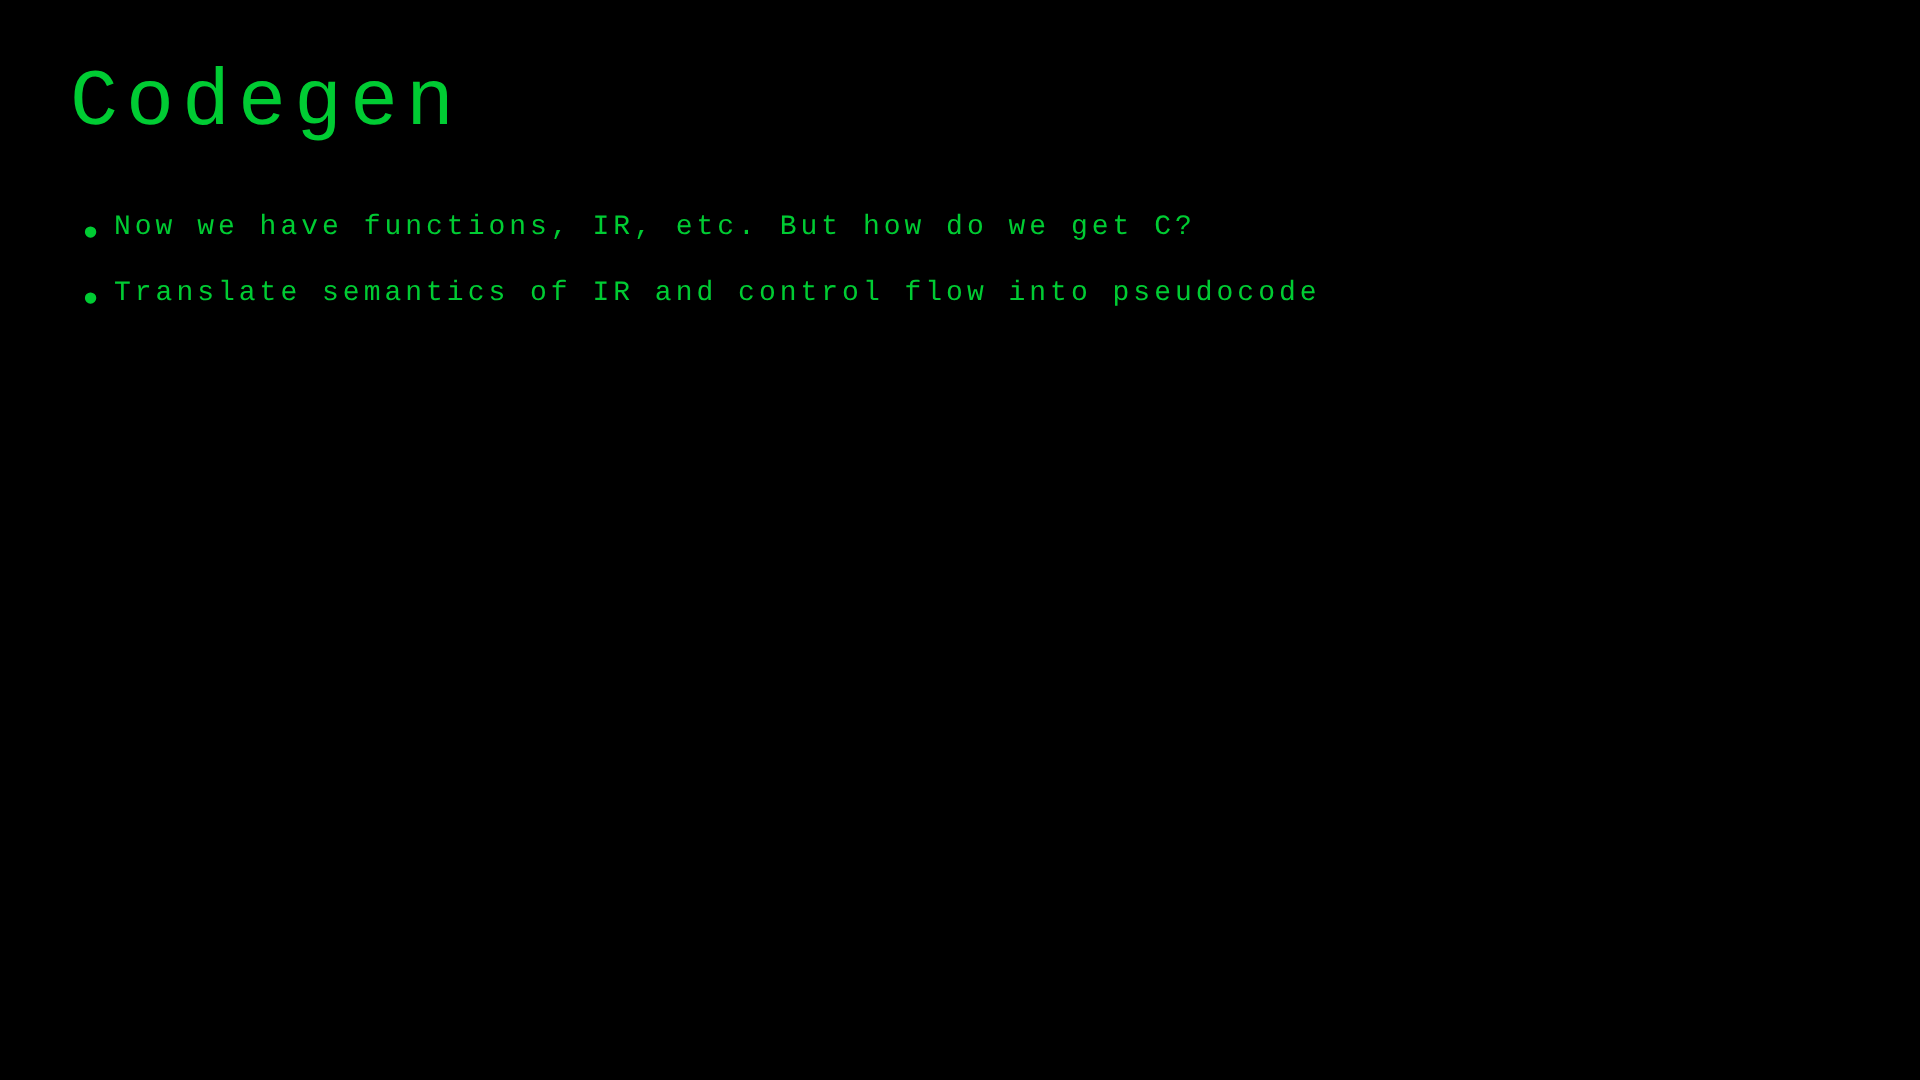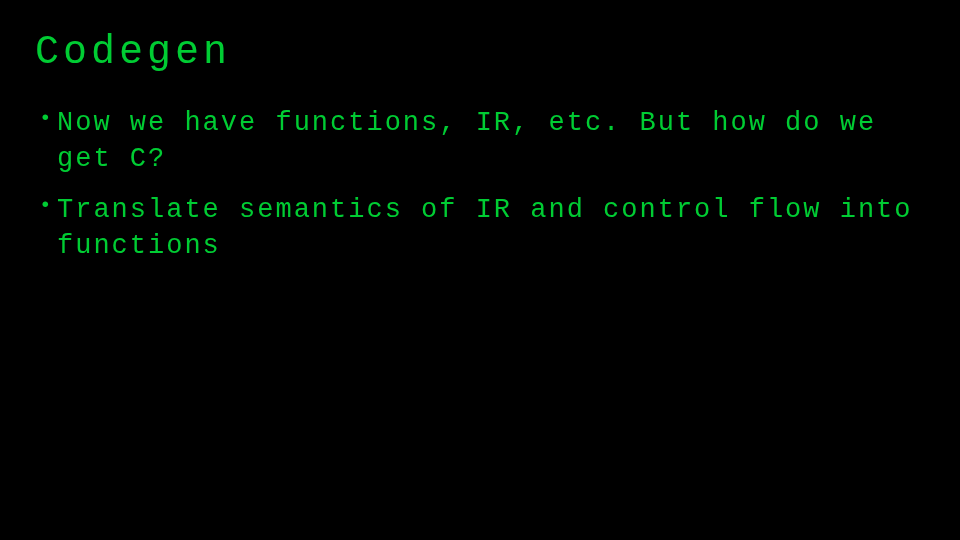--- a/index.html
+++ b/index.html
@@ -21,21 +21,21 @@
     height: 100%;
   }
   .title {
     font-size: 40px;
     letter-spacing: 4px;
     font-weight: normal;
     margin-bottom: 30px;
   }
   .bullets {
     list-style: none;
-    font-size: 27px;
+    font-size: 14px;
     letter-spacing: 2px;
     line-height: 1.35;
   }
   .bullets li {
     position: relative;
     padding-left: 22px;
     margin-bottom: 14px;
   }
   .bullets li::before {
     content: "•";
@@ -49,16 +49,16 @@
 </head>
 <body>
 
 <div class="slide">
   <h1 class="title">Codegen</h1>
   <ul class="bullets">
     <li>
       <span>Now we have functions, IR, etc. But how do we get C?</span>
     </li>
     <li>
-      <span>Translate semantics of IR and control flow into functions</span>
+      <span>Translate semantics of IR and control flow into pseudocode</span>
     </li>
   </ul>
 </div>
 
 </body></html>

